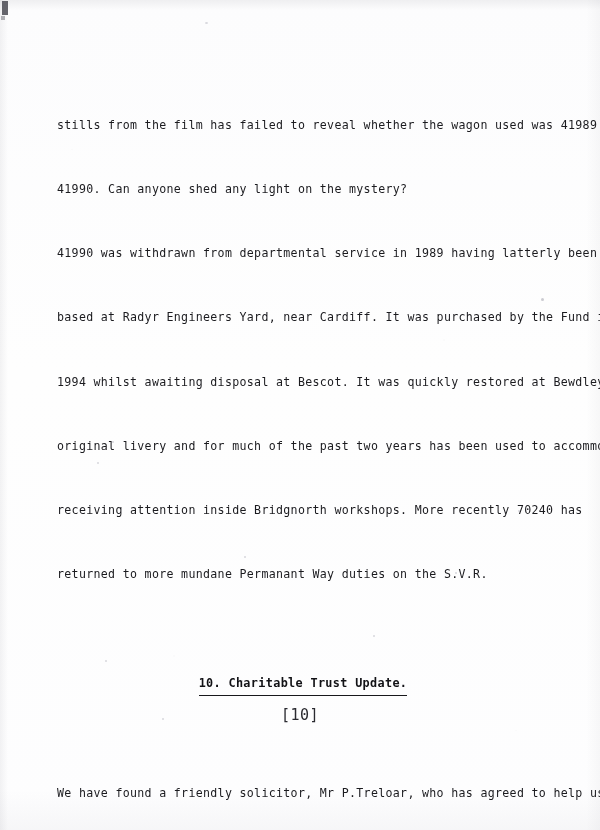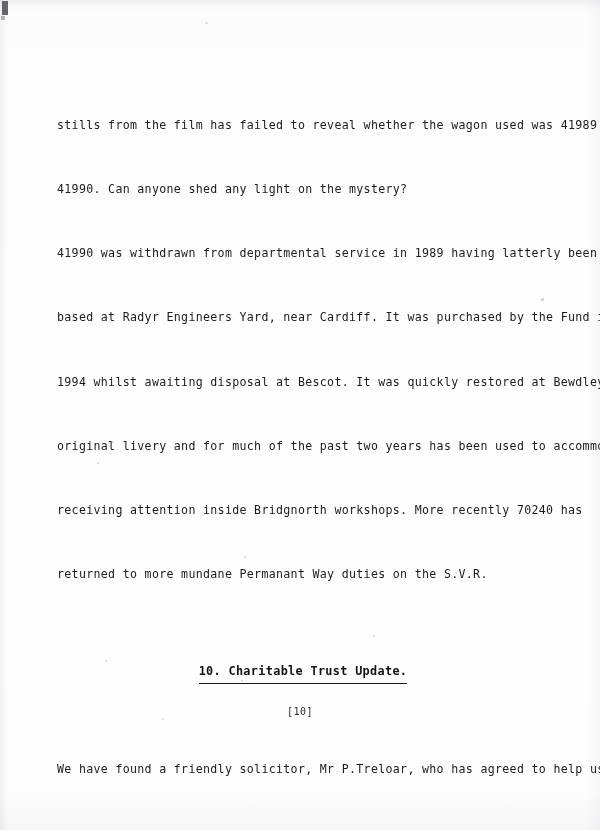--- a/index.html
+++ b/index.html
@@ -102,36 +102,36 @@
     white-space: pre;
   }
 
   .heading {
     text-align: center;
     font-size: 11.8px;
     line-height: 21.4px;
     letter-spacing: 0.35px;
     font-weight: bold;
     color: #121216;
-    margin: 0;
+    margin: 12px;
   }
   .heading span.h-text {
     border-bottom: 1.3px solid #18181c;
     padding-bottom: 1px;
     display: inline-block;
   }
   .gap-md { height: 32px; }
 
   .page-number {
     position: absolute;
     left: 0;
     top: 706px;
     width: 600px;
     text-align: center;
-    font-size: 10px;
+    font-size: 15px;
     letter-spacing: 0.5px;
     color: #2a2a30;
   }
 </style>
 </head>
 <body>
 
 <div class="page">
 
   <div class="edge-top"></div>

